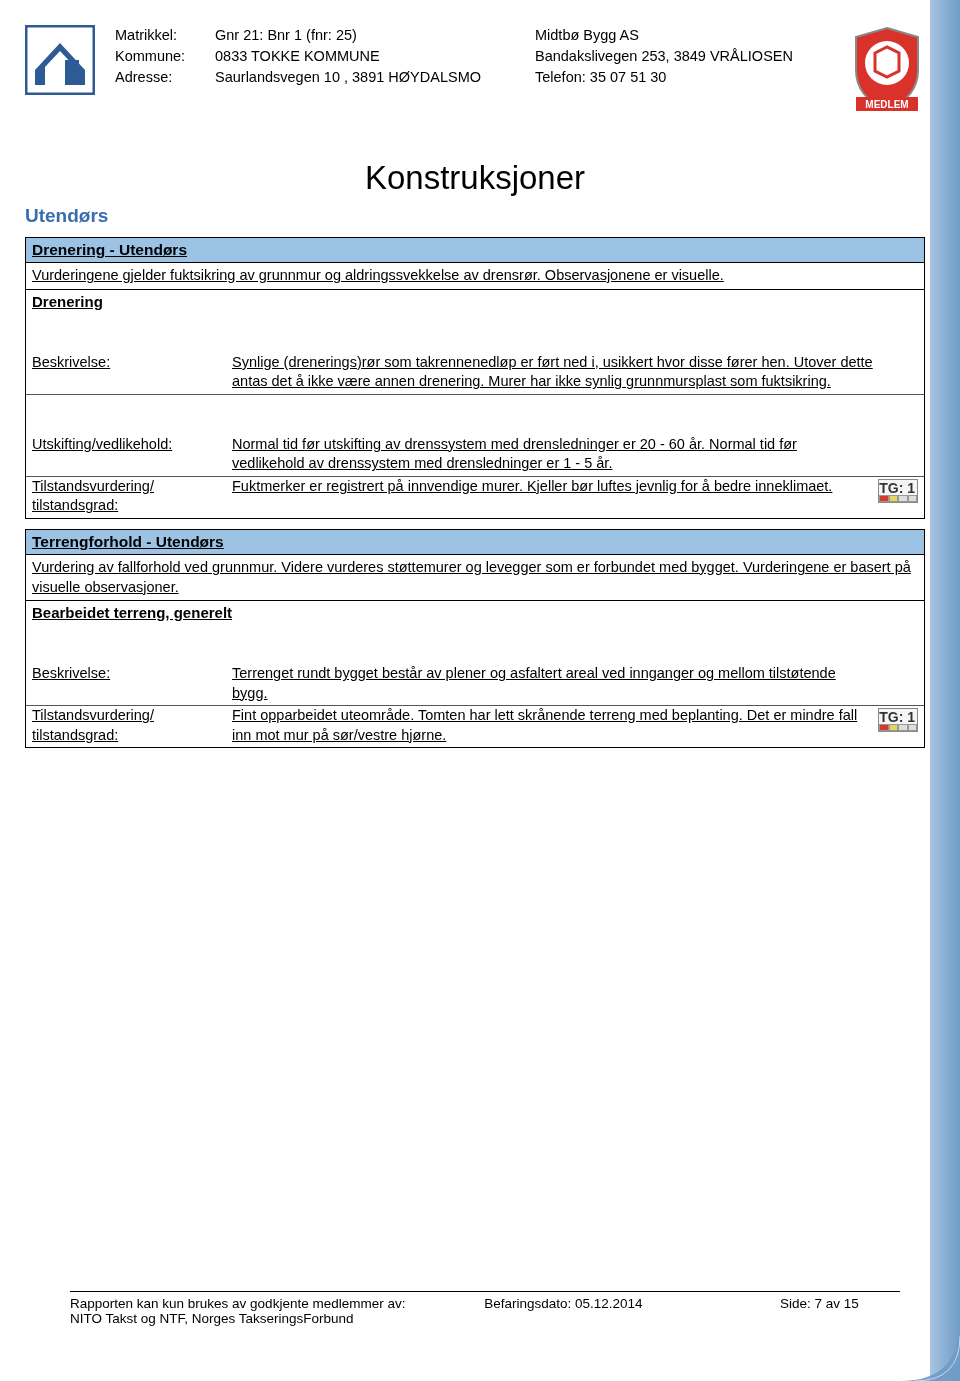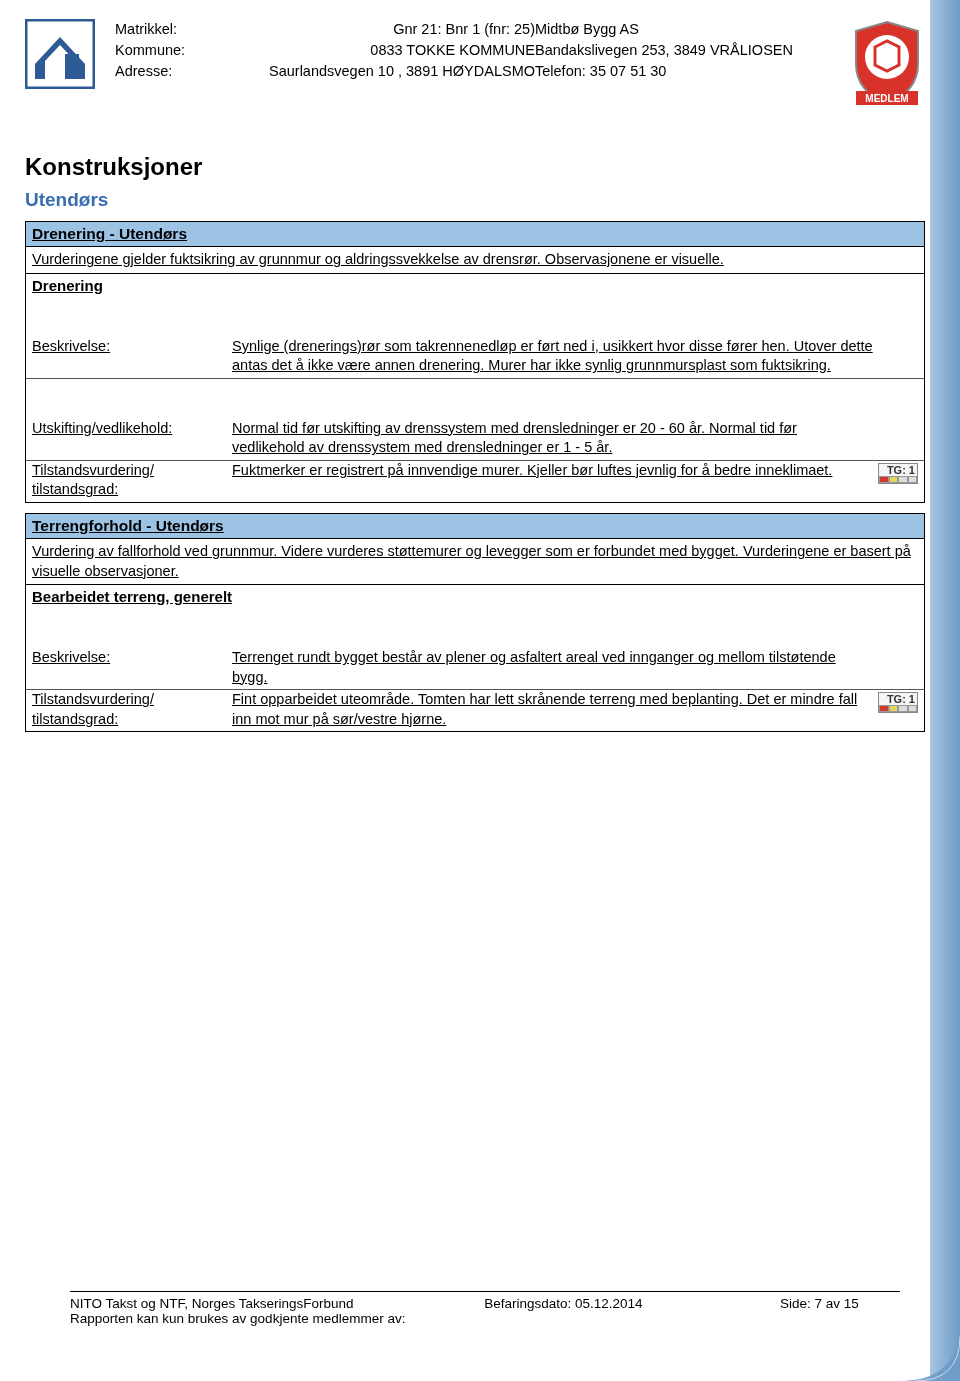--- a/index.html
+++ b/index.html
@@ -20,59 +20,60 @@
     position: absolute;
     right: 0;
     top: 0;
     width: 30px;
     height: 1381px;
     background: linear-gradient(to right, #a8c4e0 0%, #6e9cc8 100%);
   }
   .content {
     position: absolute;
     left: 25px;
-    top: 19px;
+    top: 25px;
     width: 900px;
   }
   .header {
     display: flex;
     align-items: flex-start;
     margin-bottom: 40px;
   }
   .logo-left {
     width: 70px;
     height: 70px;
     margin-right: 20px;
     flex-shrink: 0;
   }
   .header-table {
     flex: 1;
     font-size: 14.5px;
     line-height: 1.45;
   }
   .header-table .row { display: flex; }
   .header-table .lbl { width: 100px; }
-  .header-table .v1 { width: 320px; text-align: right; }
+  .header-table .v1 { width: 320px; }
   .header-table .v2 { flex: 1; }
   .logo-right {
     width: 75px;
     flex-shrink: 0;
     margin-left: 10px;
   }
   .medlem-badge-text {
     font-size: 10px;
     font-weight: bold;
     text-align: center;
     fill: #fff;
   }
   h1.main-title {
-    font-size: 24px;
-    font-weight: bold;
+    font-size: 33px;
+    font-weight: normal;
     color: #000;
     margin-bottom: 8px;
+    text-align: center;
   }
   .subtitle {
     font-size: 19px;
     font-weight: bold;
     color: #3a6db0;
     margin-bottom: 10px;
   }
   .section-box {
     border: 1px solid #000;
     margin-bottom: 10px;
@@ -119,21 +120,21 @@
     width: 40px;
     border: 1px solid #888;
     background: #f5f5f5;
     font-size: 8px;
     text-align: right;
     line-height: 1;
   }
   .tg-badge .tg-label {
     padding: 1px 2px 0 0;
     font-weight: bold;
-    font-size: 11px;
+    font-size: 14px;
     color: #333;
   }
   .tg-squares {
     display: flex;
     height: 7px;
   }
   .tg-squares span { flex:1; }
   .sq-r { background:#d43a2a; border:1px solid #999; }
   .sq-y { background:#e8d45a; border:1px solid #999; }
   .sq-gr{ background:#ddd; border:1px solid #999; }
@@ -260,22 +261,22 @@
             </div>
           </div>
         </div>
       </div>
     </div>
 
   </div>
 
   <div class="footer">
     <div class="fcol1">
+      <div>Rapporten kan kun brukes av godkjente medlemmer av:</div>
       <div>NITO Takst og NTF, Norges TakseringsForbund</div>
-      <div>Rapporten kan kun brukes av godkjente medlemmer av:</div>
     </div>
     <div class="fcol2">
       <span>Befaringsdato:</span>
       <span>05.12.2014</span>
     </div>
     <div class="fcol3">Side: 7 av 15</div>
   </div>
 
   <div class="corner-br">
     <svg viewBox="0 0 60 60">

